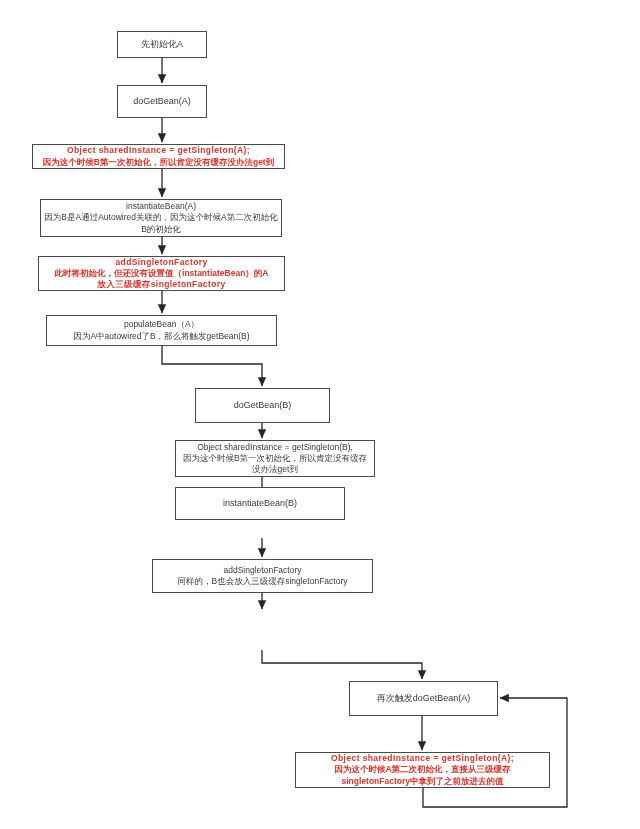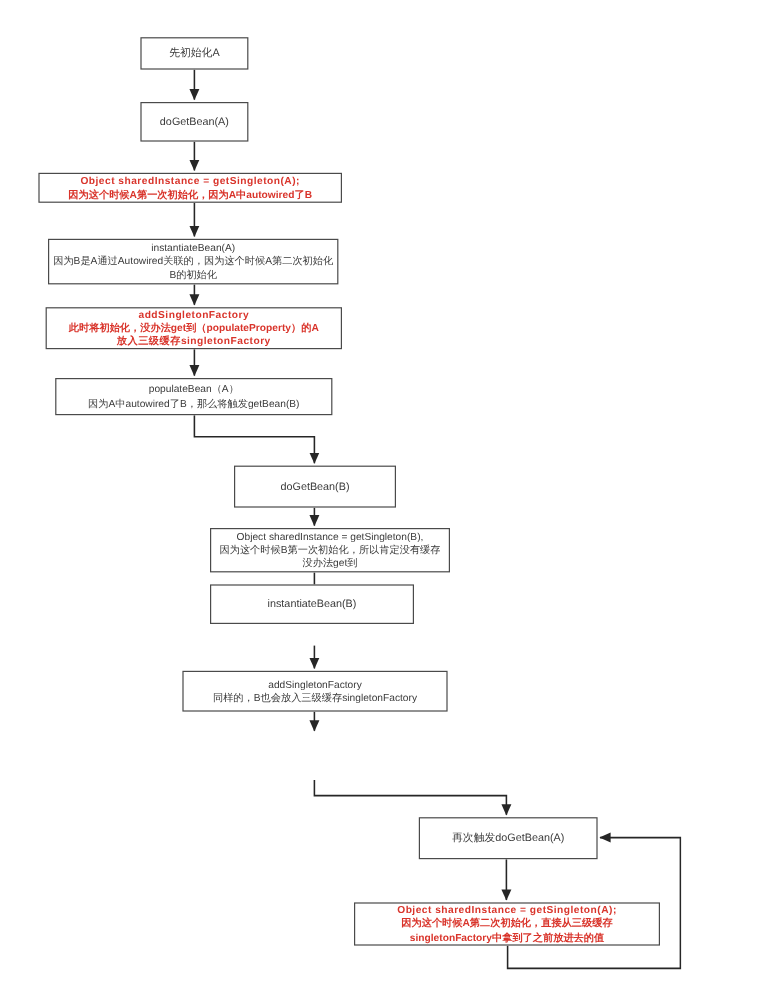--- a/index.html
+++ b/index.html
@@ -88,32 +88,32 @@
   <div class="node n1 single">
     <div class="ln">先初始化A</div>
   </div>
 
   <div class="node n2 single">
     <div class="ln">doGetBean(A)</div>
   </div>
 
   <div class="node n3 red">
     <div class="ln en">Object sharedInstance = getSingleton(A);</div>
-    <div class="ln">因为这个时候A第一次初始化，因为A中autowired了B</div>
+    <div class="ln">因为这个时候B第一次初始化，所以肯定没有缓存没办法get到</div>
   </div>
 
   <div class="node n4">
     <div class="ln">instantiateBean(A)</div>
     <div class="ln">因为B是A通过Autowired关联的，因为这个时候A第二次初始化</div>
     <div class="ln">B的初始化</div>
   </div>
 
   <div class="node n5 red">
     <div class="ln en">addSingletonFactory</div>
-    <div class="ln">此时将初始化，没办法get到（populateProperty）的A</div>
+    <div class="ln">此时将初始化，但还没有设置值（instantiateBean）的A</div>
     <div class="ln en">放入三级缓存singletonFactory</div>
   </div>
 
   <div class="node n7 single">
     <div class="ln">doGetBean(B)</div>
   </div>
 
   <div class="node n6">
     <div class="ln">populateBean（A）</div>
     <div class="ln">因为A中autowired了B，那么将触发getBean(B)</div>

